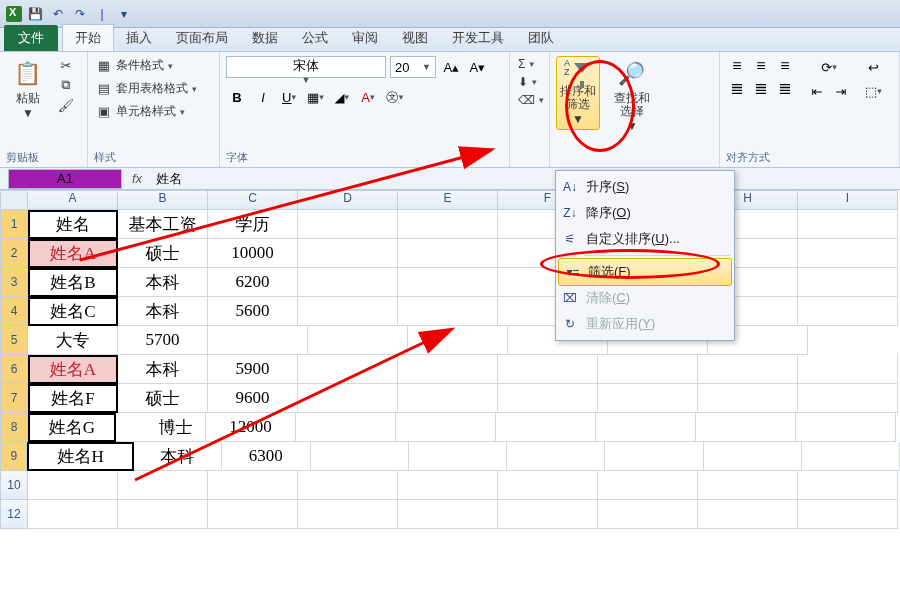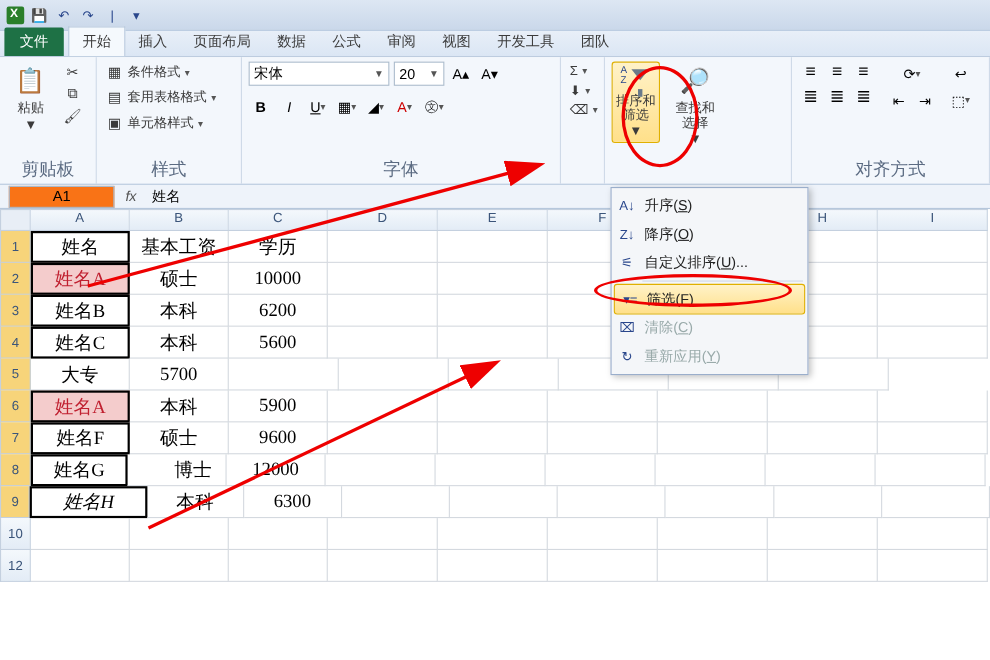--- a/index.html
+++ b/index.html
@@ -12,47 +12,47 @@
   .qatbtn { width:16px; height:16px; display:flex; align-items:center; justify-content:center; font-size:12px; color:#2a478c; cursor:pointer; }
   .titlebar .title { flex:1; text-align:center; color:#3b3b3b; font-size:13px; }
 
   .tabs { height:24px; background:linear-gradient(#e8eff8,#dbe6f4); display:flex; align-items:flex-end; padding-left:4px; border-bottom:1px solid #b6c7dc; }
   .tab-file { background:#1e7145; color:#fff; padding:4px 14px; font-size:13px; border-radius:2px 2px 0 0; margin-right:4px; cursor:pointer; }
   .tab { padding:4px 12px; font-size:13px; color:#3b3b3b; cursor:pointer; }
   .tab.active { background:#f5f9fd; border:1px solid #b6c7dc; border-bottom:none; }
 
   .ribbon { height:116px; background:#f3f7fc; border-bottom:1px solid #b6c7dc; display:flex; position:relative; }
   .group { border-right:1px solid #cfdae8; padding:4px 6px 2px 6px; display:flex; flex-direction:column; justify-content:space-between; }
-  .group-label { text-align:center; font-size:16px; color:#5b6b82; padding-top:2px; }
+  .group-label { font-size:11px; color:#5b6b82; padding-top:2px; }
   .group-body { display:flex; align-items:flex-start; gap:6px; }
 
   .bigbtn { width:44px; display:flex; flex-direction:column; align-items:center; gap:2px; padding:2px; cursor:pointer; }
   .bigbtn .ic { width:32px; height:32px; display:flex; align-items:center; justify-content:center; font-size:22px; }
   .bigbtn span { font-size:12px; color:#3b3b3b; text-align:center; line-height:1.1; }
   .vstack { display:flex; flex-direction:column; gap:2px; }
   .smallrow { display:flex; align-items:center; gap:4px; font-size:12px; color:#3b3b3b; padding:1px 2px; cursor:pointer; }
   .smallrow .ic { width:16px; height:16px; display:flex; align-items:center; justify-content:center; font-size:13px; }
 
   .fontbox, .sizebox { height:22px; border:1px solid #abc; background:#fff; font-size:13px; padding:0 4px; display:flex; align-items:center; justify-content:space-between; }
-  .fontbox { width:128px; } .sizebox { width:46px; }
+  .fontbox { width:160px;flex-direction:column; } .sizebox { width:46px; }
   .drop { font-size:9px; color:#555; }
   .btnrow { display:flex; gap:4px; margin-top:6px; }
   .rb { min-width:22px; height:22px; border:1px solid transparent; display:flex; align-items:center; justify-content:center; font-size:13px; cursor:pointer; padding:0 2px; }
 
   .sortbtn { background:linear-gradient(#fff2c8,#ffe08a); border:1px solid #e0b000; border-radius:3px; }
   .sort-ic { width:28px; height:24px; position:relative; }
   .funnel { position:absolute; left:10px; top:4px; width:0; height:0; border-left:8px solid transparent; border-right:8px solid transparent; border-top:10px solid #6a7a8a; }
   .funnel::after { content:""; position:absolute; left:-2px; top:8px; width:4px; height:7px; background:#6a7a8a; }
   .az { position:absolute; left:0; top:0; font-size:9px; color:#2a478c; line-height:1; }
 
   .align-grid { display:grid; grid-template-columns:repeat(3,22px); grid-template-rows:repeat(2,20px); gap:2px; }
   .ab { width:22px; height:20px; display:flex; align-items:center; justify-content:center; border:1px solid transparent; cursor:pointer; }
 
   .namebox-row { height:22px; background:#eef3fa; border-bottom:1px solid #b6c7dc; display:flex; align-items:center; font-size:13px; }
-  .namebox { width:96px; height:20px; background:#f97316; border:1px solid #abc; margin-left:8px; text-align:center; }
+  .namebox { width:114px; height:20px; background:#a21caf; border:1px solid #abc; margin-left:8px; text-align:center; }
   .fx { padding:0 10px; font-style:italic; color:#555; }
   .formula { flex:1; padding-left:4px; }
 
   .grid { position:relative; }
   .colhdr { display:flex; height:20px; }
   .corner { width:28px; background:#e8eef6; border:1px solid #c4d0df; }
   .ch { background:linear-gradient(#f4f8fc,#e3ecf6); border:1px solid #c4d0df; border-left:none; text-align:center; font-size:12px; color:#3b557a; }
   .row { display:flex; height:29px; }
   .rh { width:28px; background:linear-gradient(#f4f8fc,#e3ecf6); border:1px solid #c4d0df; border-top:none; text-align:center; font-size:12px; color:#3b557a; display:flex; align-items:center; justify-content:center; }
   .cell { border-right:1px solid #d4d9df; border-bottom:1px solid #d4d9df; font-size:17px; display:flex; align-items:center; padding:0 6px; font-family:"SimSun"; }
@@ -358,21 +358,21 @@
       <div class="cell cC" style="width: 90px; justify-content: center;">12000</div>
       <div class="cell cD" style="width: 100px;"></div>
       <div class="cell cE" style="width: 100px;"></div>
       <div class="cell cF" style="width: 100px;"></div>
       <div class="cell cG" style="width: 100px;"></div>
       <div class="cell cH" style="width: 100px;"></div>
       <div class="cell cI" style="width: 100px;"></div>
     </div>
     <div class="row">
       <div class="rh sel-rh">9</div>
-      <div class="cell cA sel" style="width: 108px; justify-content: center; font-style: italic;">姓名H</div>
+      <div class="cell cA sel" style="width: 108px; justify-content: center;">姓名H</div>
       <div class="cell cB" style="width: 90px; justify-content: center;">本科</div>
       <div class="cell cC" style="width: 90px; justify-content: center;">6300</div>
       <div class="cell cD" style="width: 100px;"></div>
       <div class="cell cE" style="width: 100px;"></div>
       <div class="cell cF" style="width: 100px;"></div>
       <div class="cell cG" style="width: 100px;"></div>
       <div class="cell cH" style="width: 100px;"></div>
       <div class="cell cI" style="width: 100px;"></div>
     </div>
     <div class="row">

